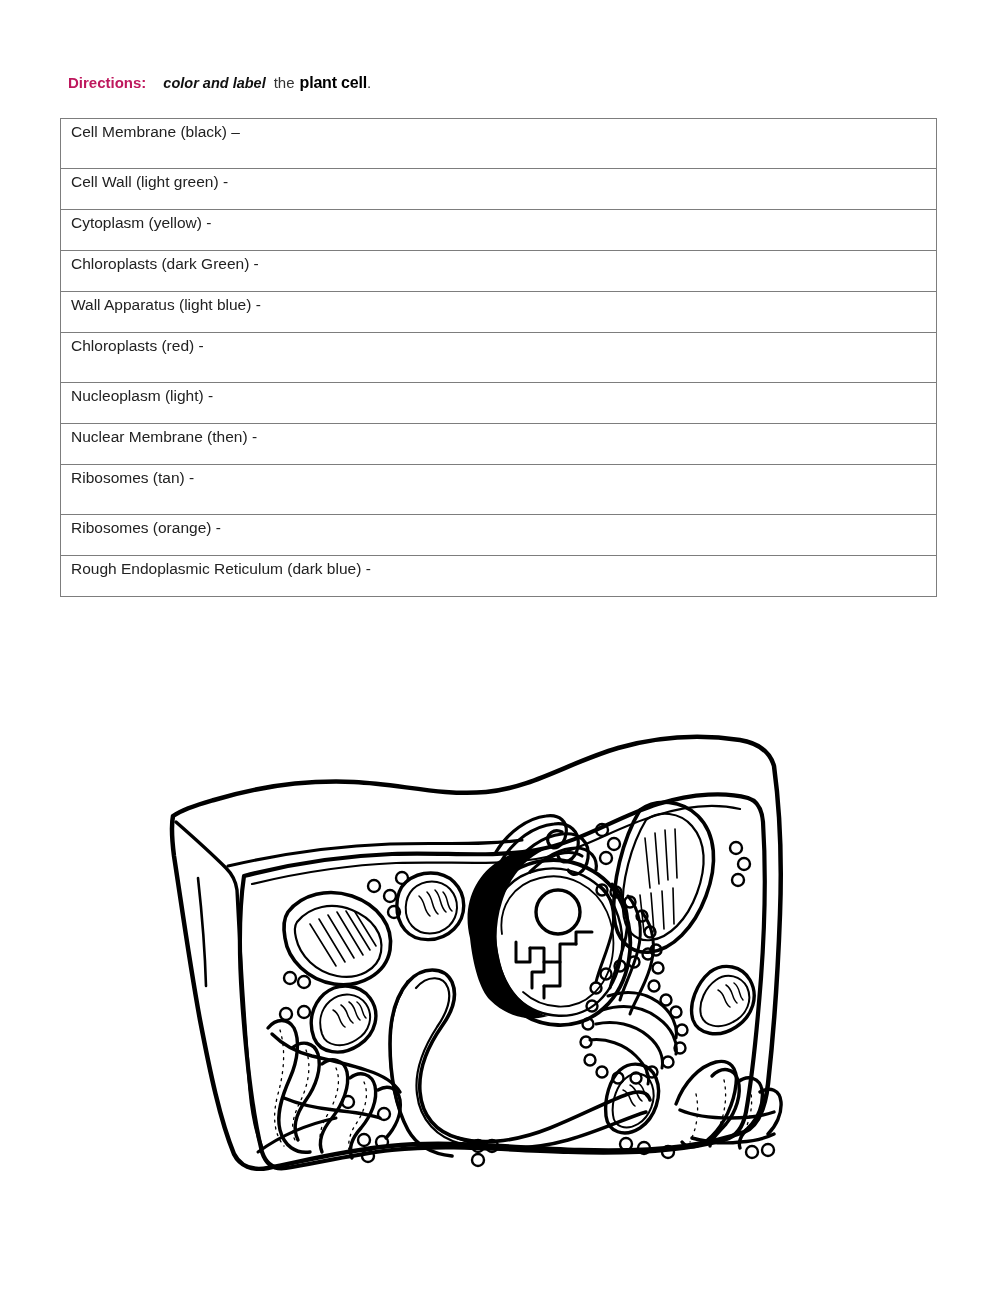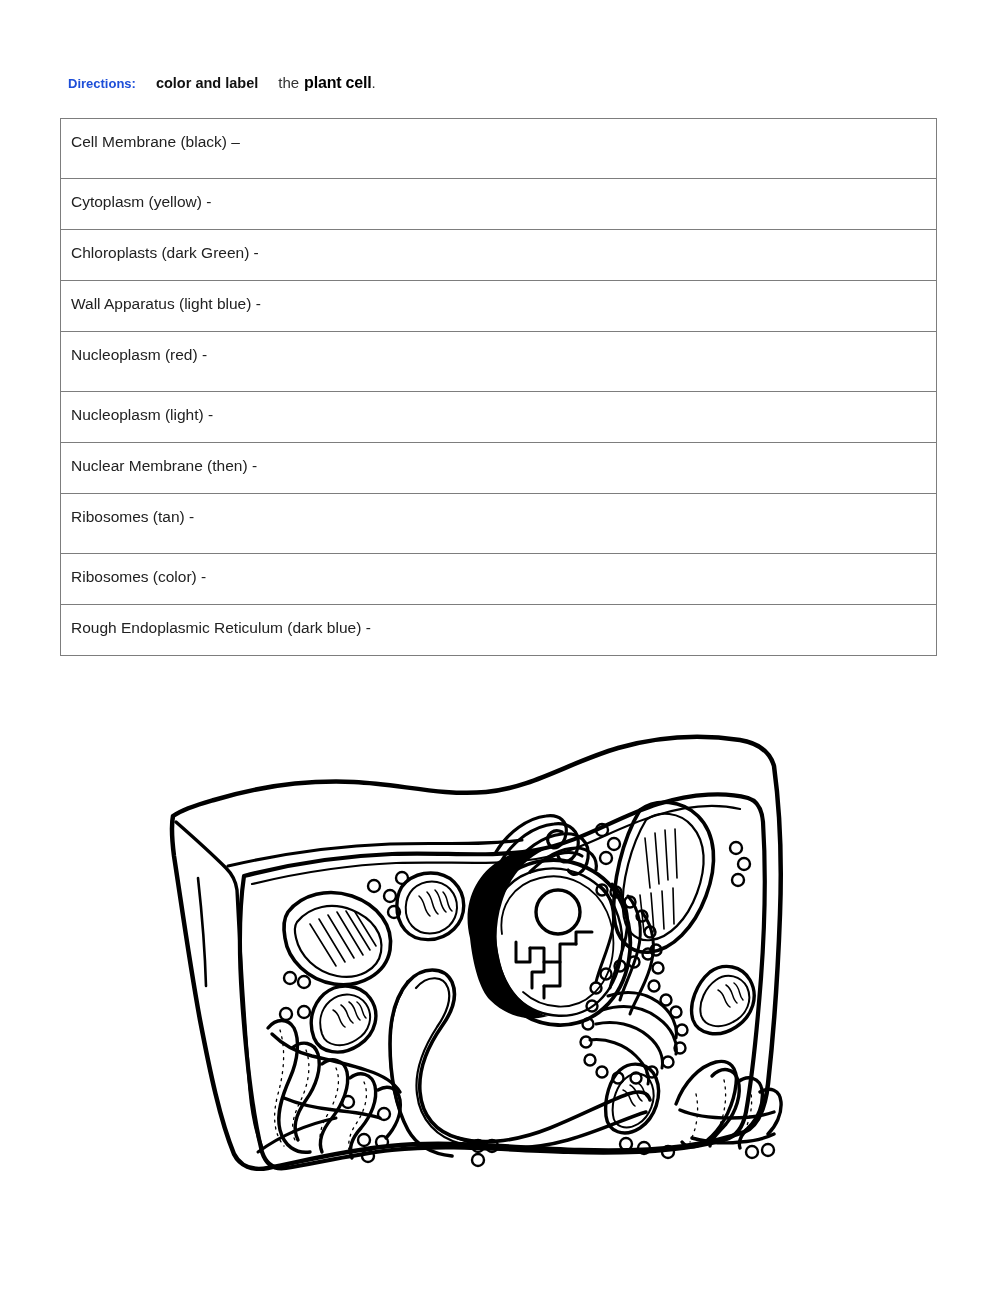--- a/index.html
+++ b/index.html
@@ -21,34 +21,35 @@
     position: absolute;
     left: 68px;
     top: 74px;
     width: 880px;
     height: 34px;
     display: flex;
     align-items: baseline;
     white-space: nowrap;
   }
   #directions-line .dir-label {
-    font-size: 13px;
+    font-size: 15px;
     font-weight: bold;
-    color: #1d4ed8;
-    margin-right: 0;
+    color: #be185d;
+    margin-right: 9px;
   }
   #directions-line .dir-body {
     font-size: 15px;
     color: #333;
   }
   #directions-line .dir-emph {
     font-size: 14.5px;
     font-weight: bold;
+    font-style: italic;
     color: #111;
-    margin: 0 20px;
+    margin: 0 8px;
   }
   #directions-line .dir-the {
     font-size: 15px;
     color: #333;
     margin-right: 5px;
     text-align: center;
   }
   #directions-line .dir-subject {
     font-size: 16px;
     font-weight: bold;
@@ -64,21 +65,21 @@
   #structures-table {
     position: absolute;
     left: 60px;
     top: 118px;
     width: 877px;
     border-collapse: collapse;
     table-layout: fixed;
   }
   #structures-table td {
     border: 1px solid #7d7d7d;
-    padding: 14px 0 0 10px;
+    padding: 4px 0 0 10px;
     vertical-align: top;
     font-size: 15.5px;
     color: #222;
     line-height: 1.15;
   }
   #structures-table tr.r-tall td   { height: 45px; }
   #structures-table tr.r-short td  { height: 36px; }
 
   
   #cell-diagram {
@@ -109,42 +110,45 @@
   <span class="dir-subject">plant cell</span>
   <span class="dir-period">.</span>
 </div>
 
 <table id="structures-table">
   <tbody>
     <tr class="r-tall">
         <td>Cell Membrane (black) –</td>
       </tr>
     <tr class="r-short">
+        <td>Cell Wall (light green) -</td>
+      </tr>
+    <tr class="r-short">
         <td>Cytoplasm (yellow) -</td>
       </tr>
     <tr class="r-short">
         <td>Chloroplasts (dark Green) -</td>
       </tr>
     <tr class="r-short">
         <td>Wall Apparatus (light blue) -</td>
       </tr>
     <tr class="r-tall">
-        <td>Nucleoplasm (red) -</td>
+        <td>Chloroplasts (red) -</td>
       </tr>
     <tr class="r-short">
         <td>Nucleoplasm (light) -</td>
       </tr>
     <tr class="r-short">
         <td>Nuclear Membrane (then) -</td>
       </tr>
     <tr class="r-tall">
         <td>Ribosomes (tan) -</td>
       </tr>
     <tr class="r-short">
-        <td>Ribosomes (color) -</td>
+        <td>Ribosomes (orange) -</td>
       </tr>
     <tr class="r-short">
         <td>Rough Endoplasmic Reticulum (dark blue) -</td>
       </tr>
   </tbody>
 </table>
 
 <div id="cell-diagram">
   <svg viewBox="0 0 670 490" xmlns="http://www.w3.org/2000/svg" fill="none" stroke="#000" stroke-linecap="round" stroke-linejoin="round">
 

